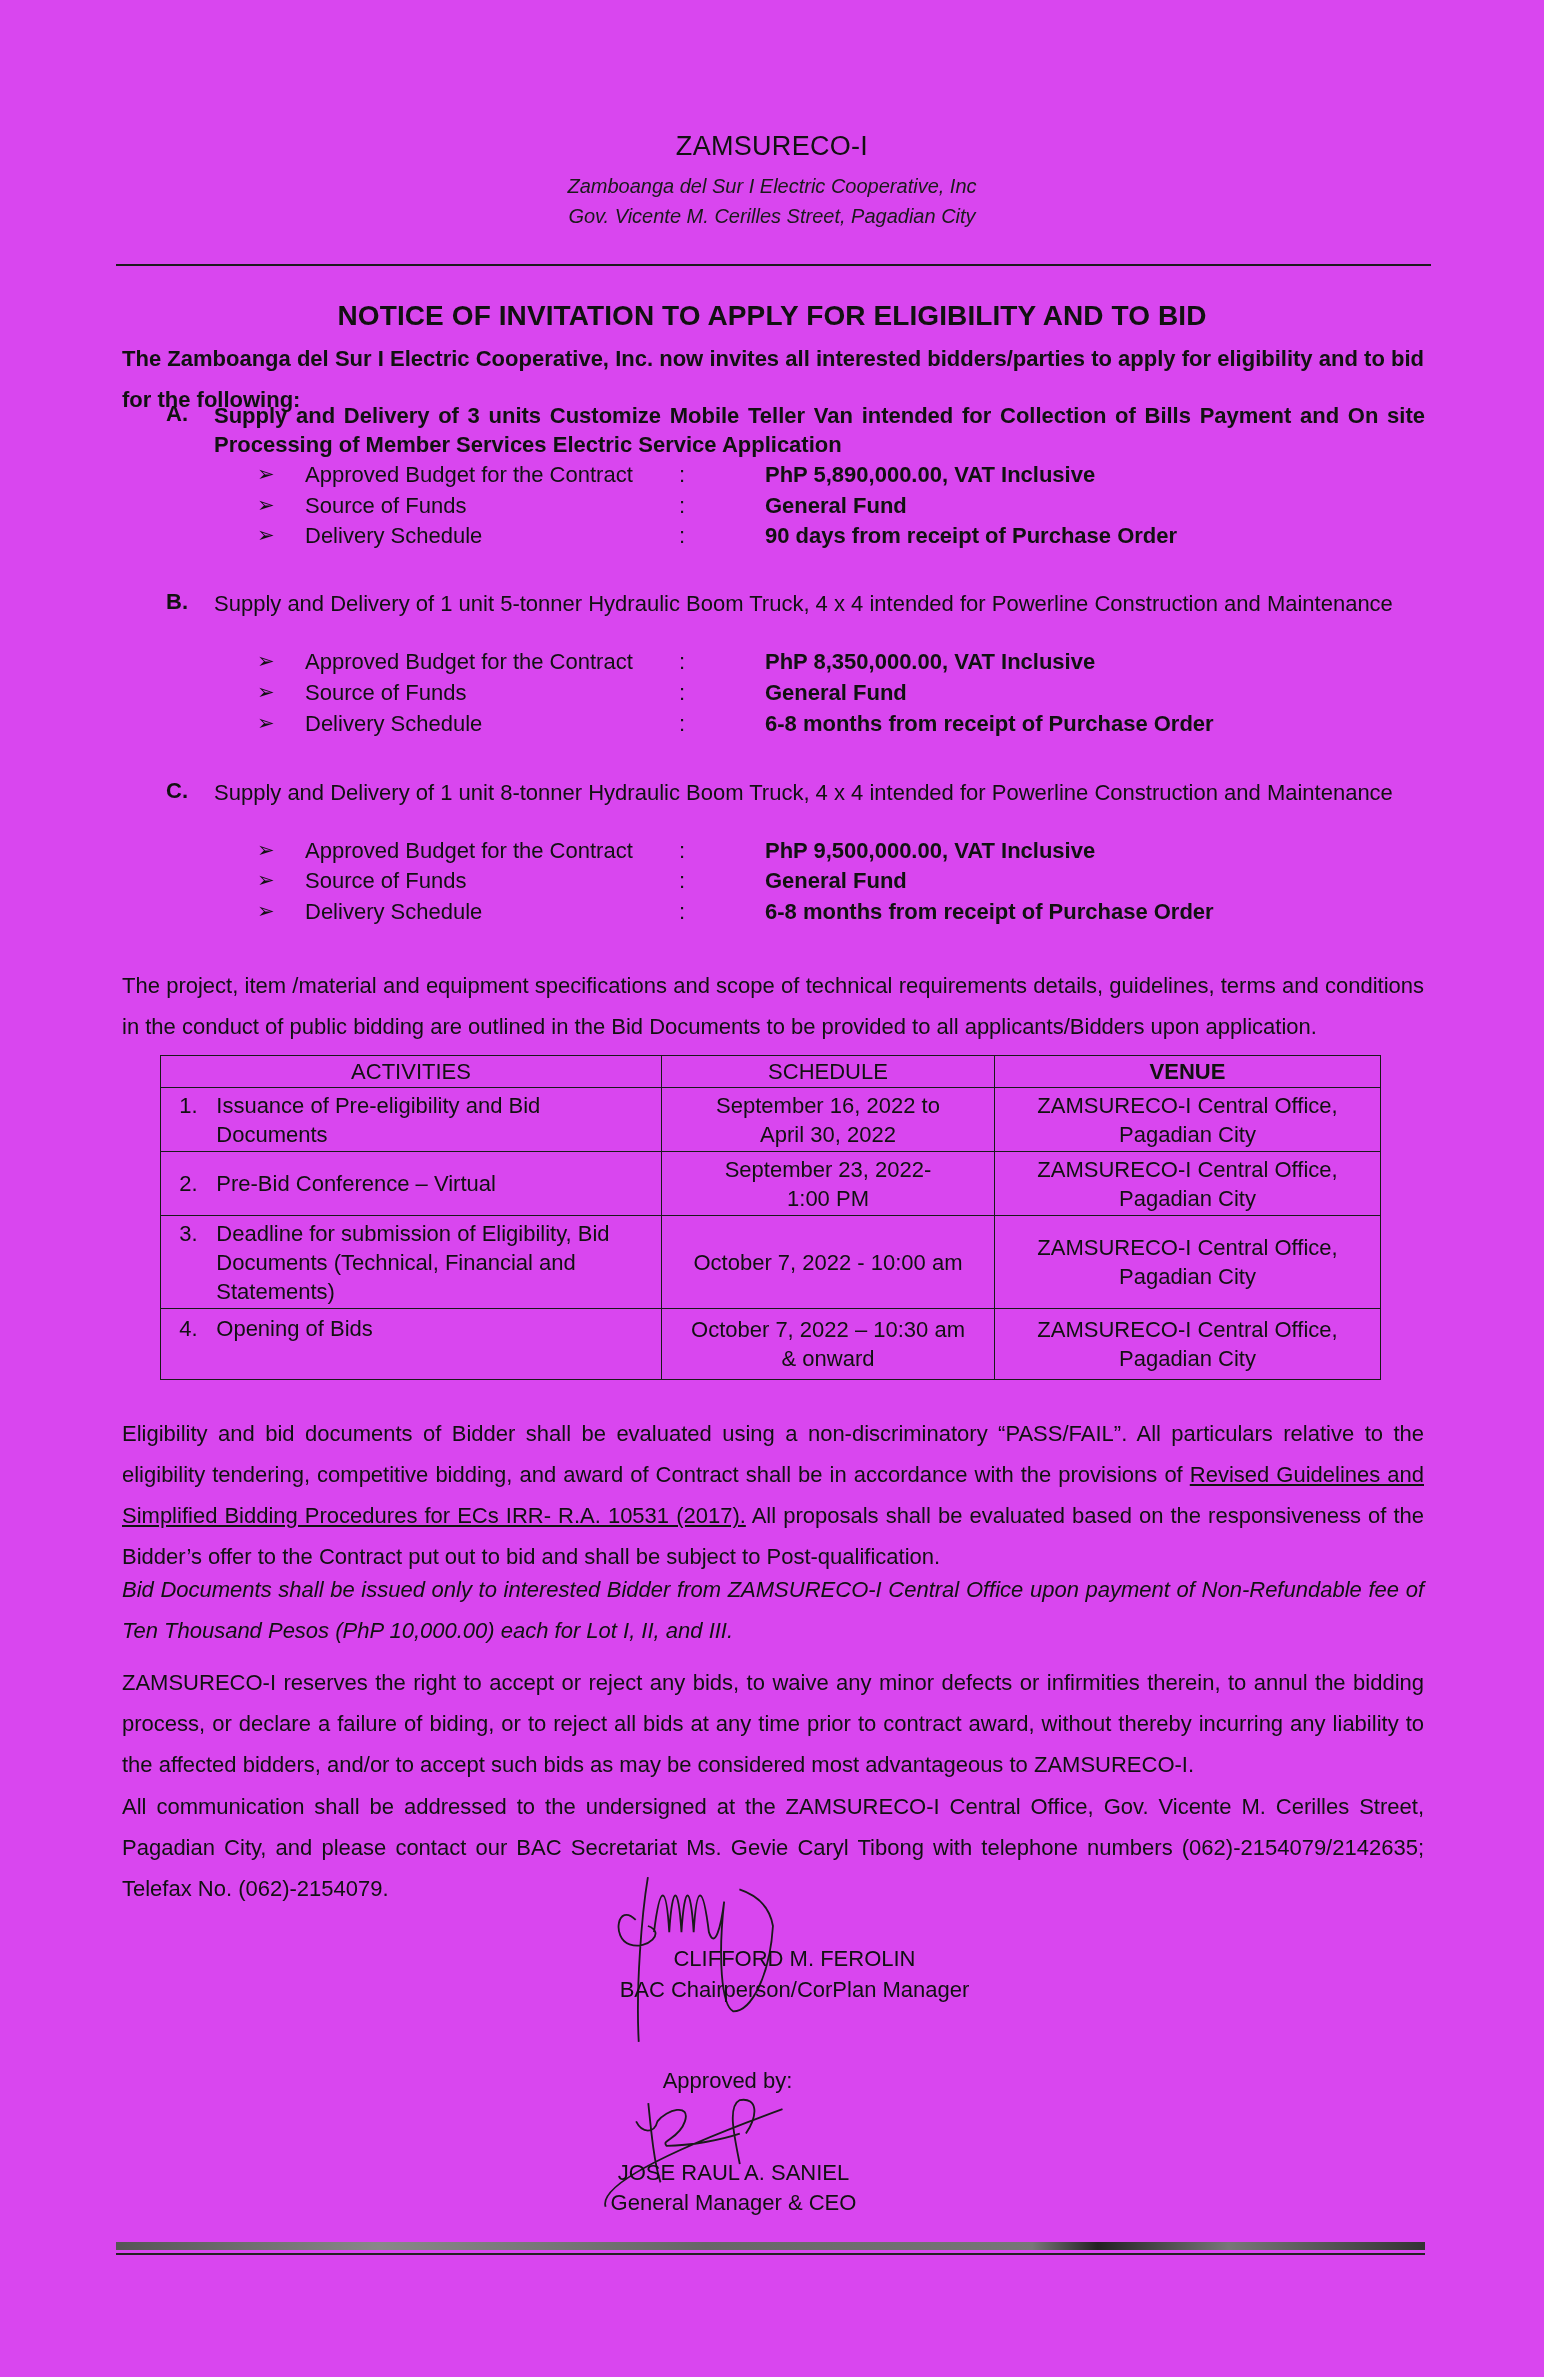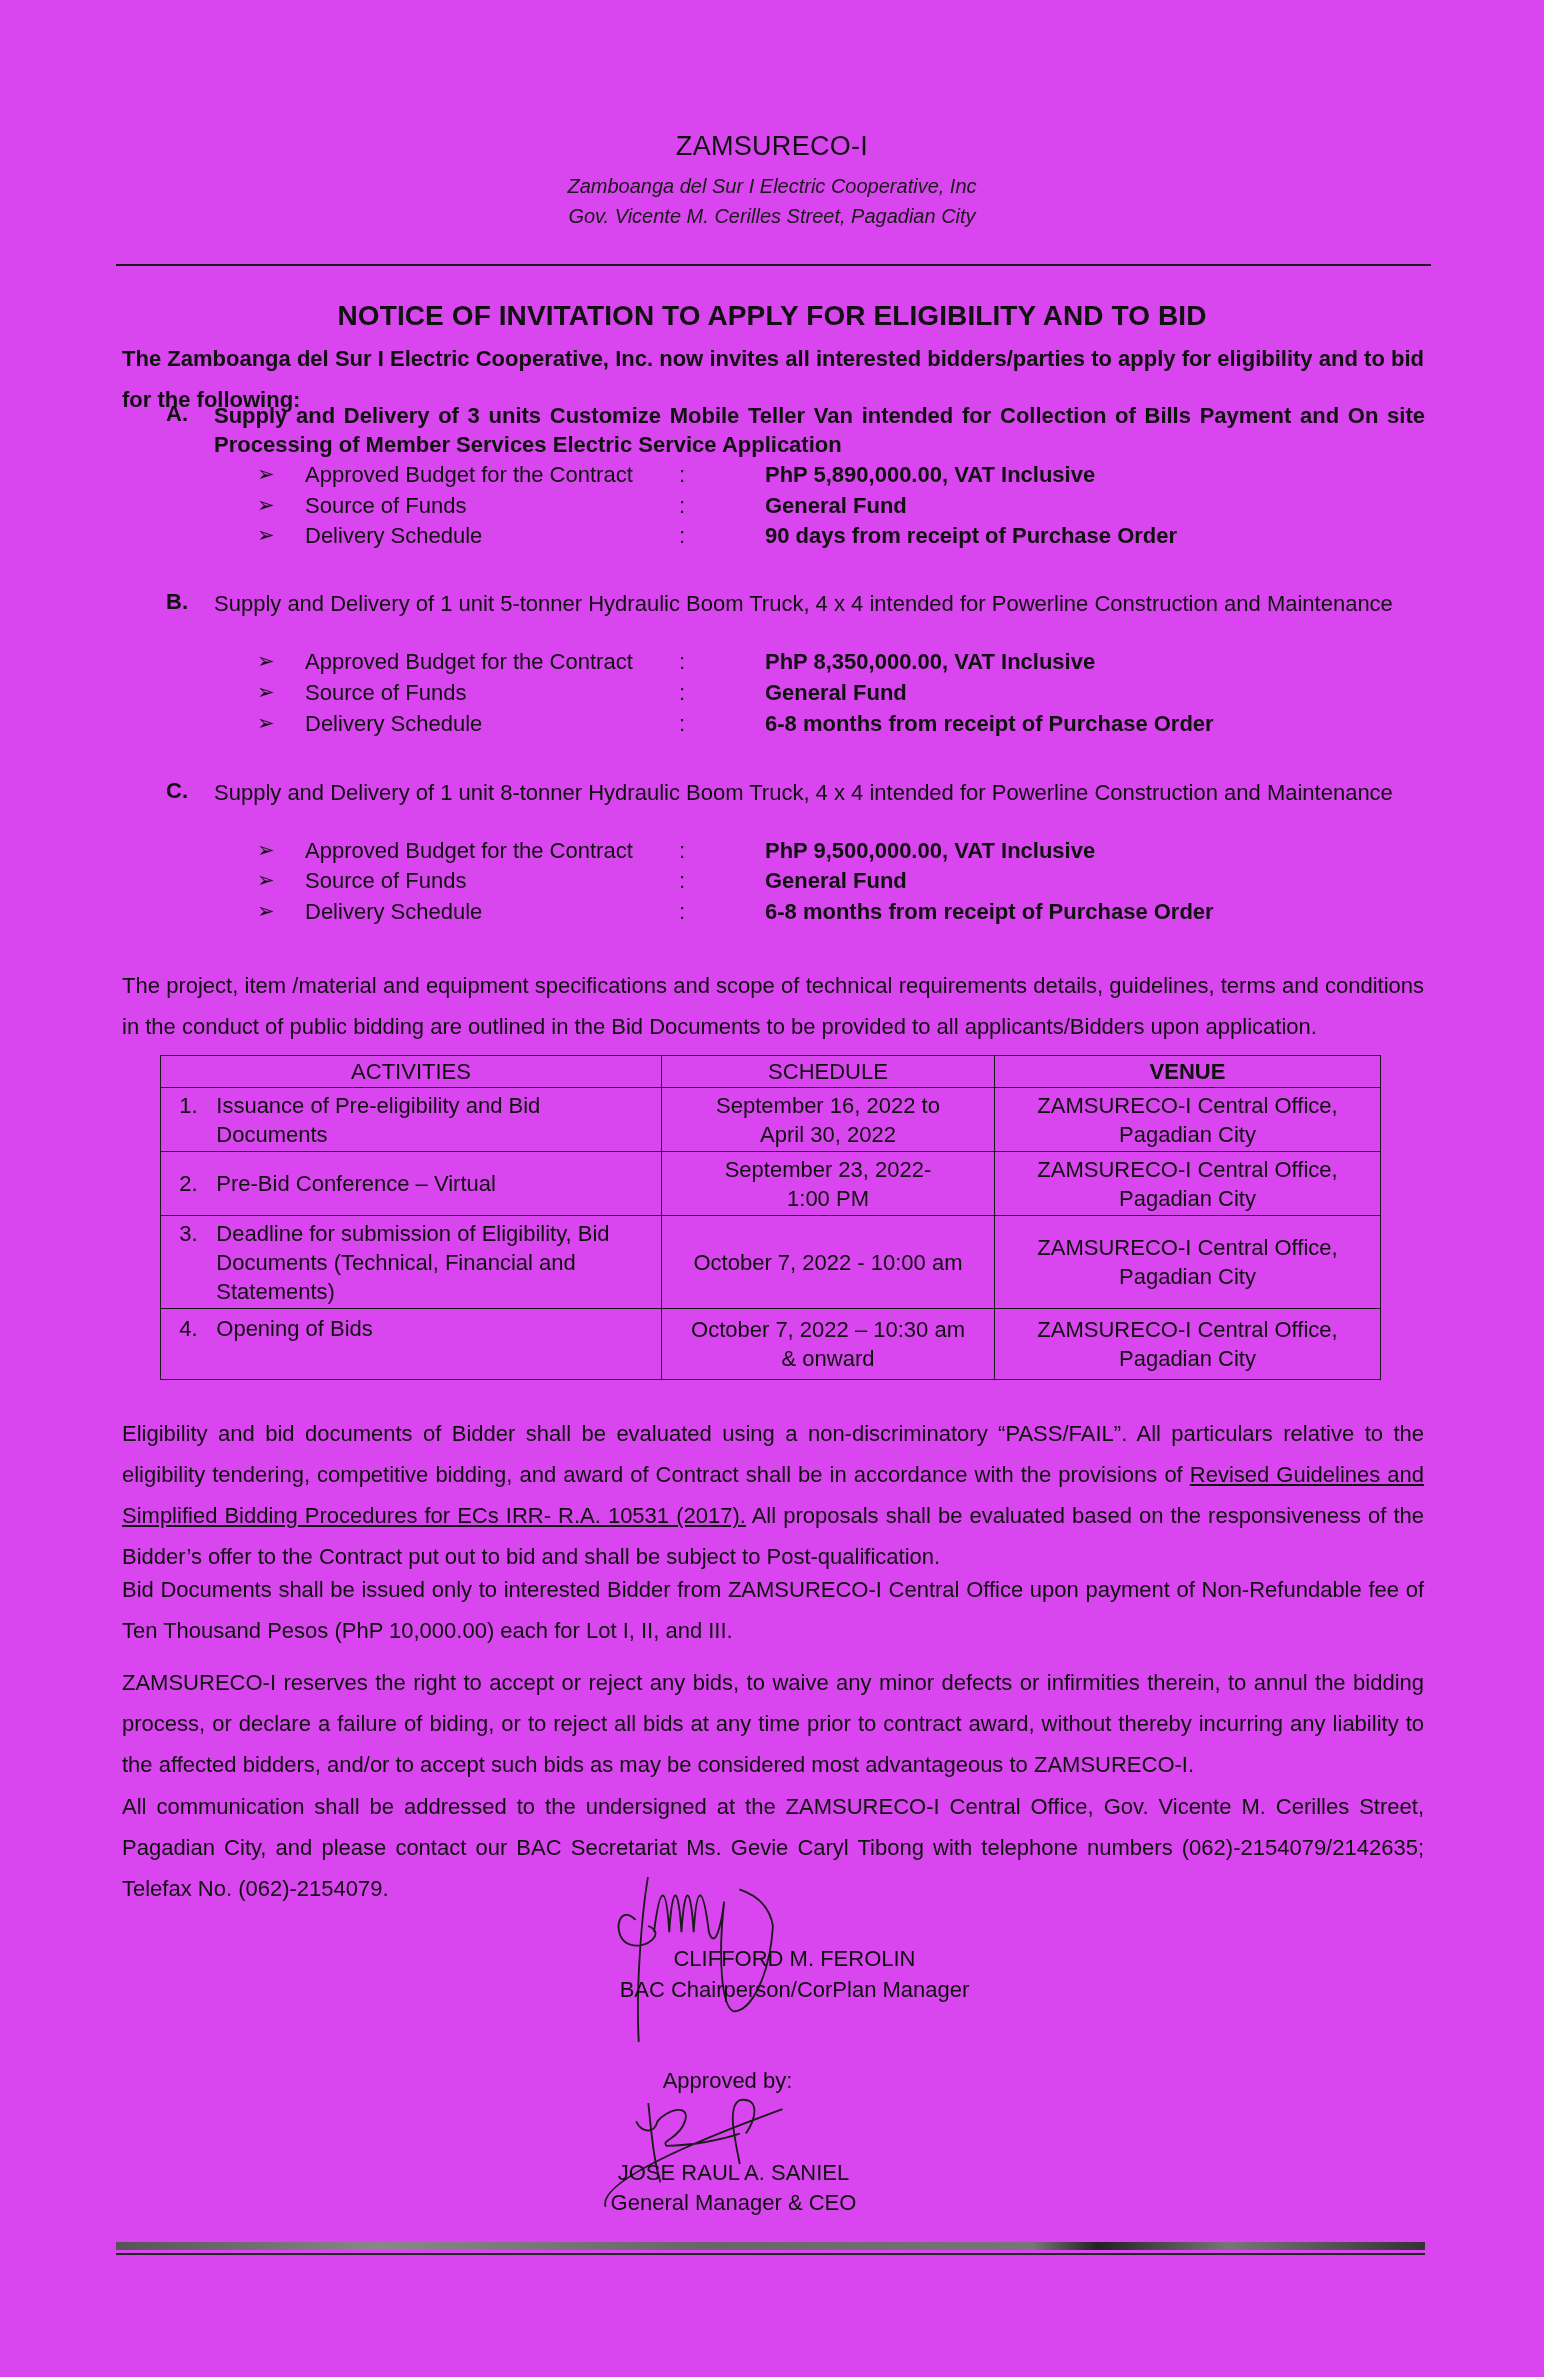--- a/index.html
+++ b/index.html
@@ -42,21 +42,21 @@
   .tbl th, .tbl td { border: 1.8px solid #1a1a1a; padding: 0 6.1px; vertical-align: middle; }
   .tbl th { height: 31px; font-weight: 400; text-align: center; }
   .tbl th.venue-h { font-weight: 700; }
   .tbl td { line-height: 29px; }
   .tbl td.c { text-align: center; }
   .act { display: flex; }
   .act-num { width: 37px; flex: 0 0 37px; padding-left: 12.2px; }
   .act-txt { flex: 1; }
 
   .eval { left: 122px; width: 1302px; top: 1413px; }
-  .fee { left: 122px; width: 1302px; top: 1569px; }
+  .fee { left: 122px; width: 1302px; top: 1569px; font-style: italic; }
   .reserve { left: 122px; width: 1302px; top: 1662px; }
   .comm { left: 122px; width: 1302px; top: 1786px; }
   .ul { text-decoration: underline; }
 
   
   .sig-block { position: absolute; left: 550px; width: 489px; text-align: center; font-size: 22px; }
   .sig-name1 { top: 1946px; font-weight: 400; }
   .sig-title1 { top: 1977px; }
   .approved { top: 2068px; left: 648px; width: 159px; }
   .sig-name2 { top: 2160px; left: 611px; width: 245px; }

